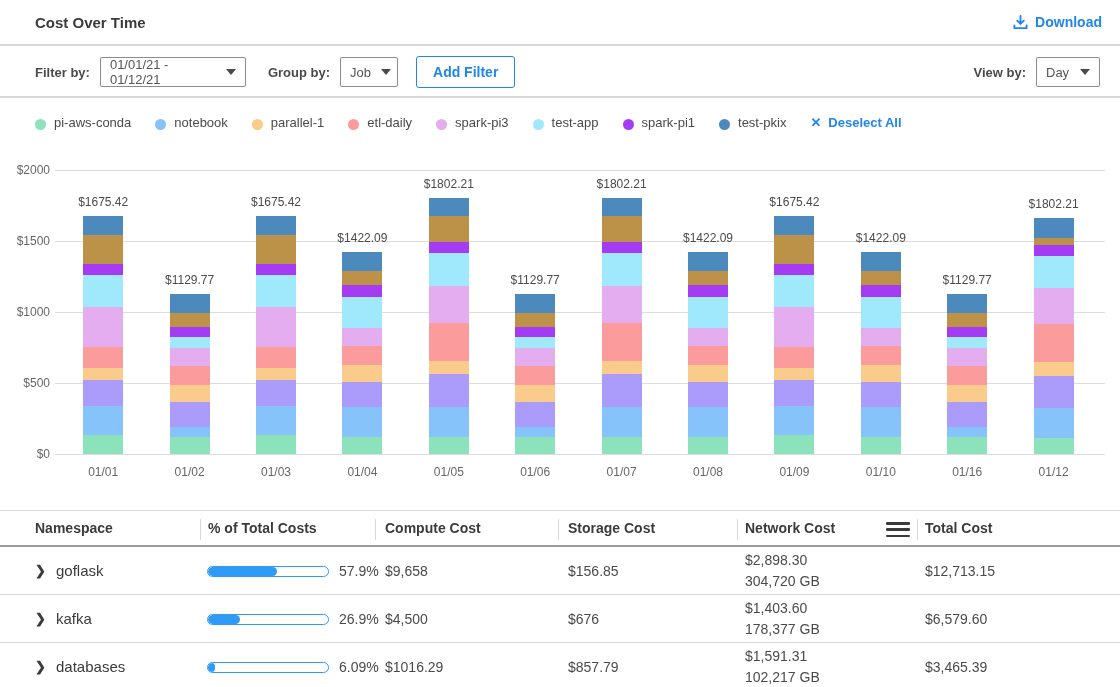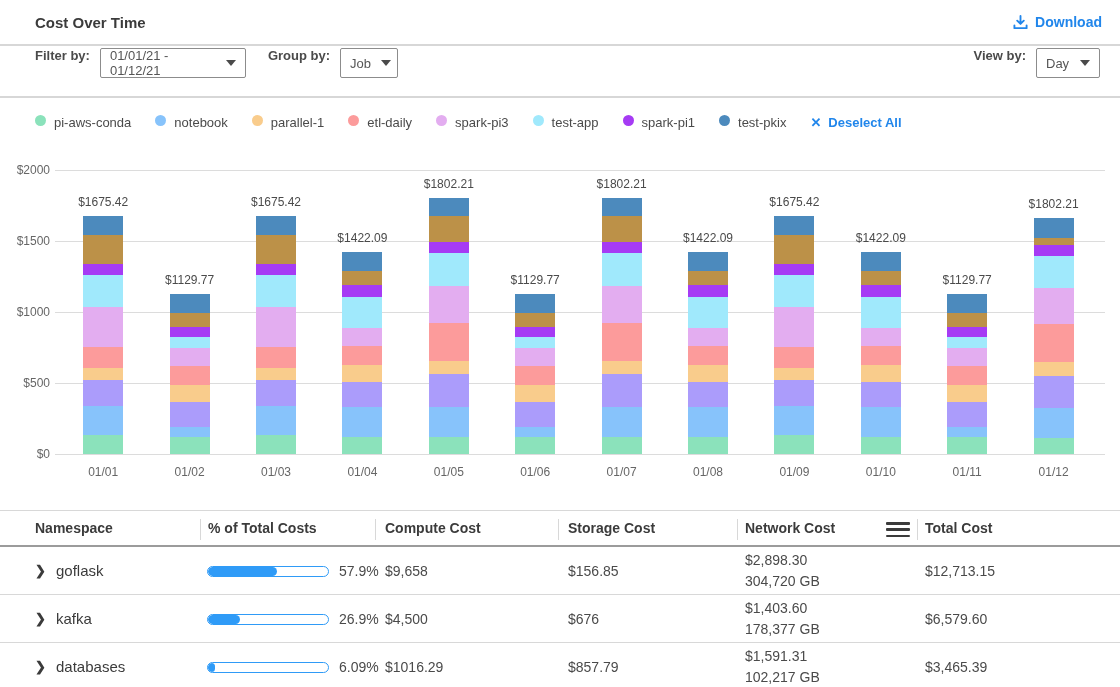--- a/index.html
+++ b/index.html
@@ -10,41 +10,41 @@
   .hdr { position:absolute; top:0; left:0; width:1120px; height:46px;
     border-bottom:2px solid #d7d7d7; display:flex; align-items:center;
     justify-content:space-between; padding:0 18px 0 35px; }
   .hdr-title { font-size:15px; font-weight:bold; color:#3b3b3b; }
   .dl-btn { display:flex; align-items:center; gap:7px; color:#2186eb;
     font-size:14px; font-weight:bold; cursor:pointer; background:none; border:none;
     font-family:inherit; }
 
   
   .fbar { position:absolute; top:48px; left:0; width:1120px; height:50px;
-    border-bottom:2px solid #d7d7d7; display:flex; align-items:flex-start;
+    border-bottom:2px solid #d7d7d7; display:flex; align-items:center;
     padding:0 20px 0 35px; }
   .flabel { font-size:13px; font-weight:bold; color:#4a4a4a; margin-right:10px; white-space:nowrap; }
   .select { height:30px; border:1px solid #8c8c8c; border-radius:2px; background:#fff;
     display:flex; align-items:center; justify-content:space-between;
     padding:0 9px; font-size:13px; color:#555; cursor:pointer; }
   .caret { width:0; height:0; border-left:5px solid transparent; border-right:5px solid transparent;
     border-top:6px solid #4a4a4a; margin-left:10px; flex:none; }
   .sel-date { width:146px; }
   .sel-job  { width:58px; margin-right:18px; }
   .sel-day  { width:64px; }
   .gap22 { width:22px; }
   .add-filter { height:32px; padding:0 16px; background:#fff; border:1px solid #2186eb;
     border-radius:3px; color:#2186eb; font-size:14px; font-weight:bold; cursor:pointer;
     font-family:inherit; }
   .spacer { margin-left:auto; }
 
   
   .legend { position:absolute; top:100px; left:0; width:1120px; height:44px;
     display:flex; align-items:center; padding-left:35px; gap:24px; }
-  .leg-item { display:flex; align-items:flex-start; gap:8px; font-size:13px; color:#4a4a4a; }
+  .leg-item { display:flex; align-items:flex-end; gap:8px; font-size:13px; color:#4a4a4a; }
   .leg-dot { width:11px; height:11px; border-radius:50%; flex:none; }
   .deselect { display:flex; align-items:center; gap:7px; color:#2186eb; font-size:13px;
     font-weight:bold; cursor:pointer; background:none; border:none; font-family:inherit; }
   .x-ico { font-size:13px; font-weight:bold; }
 
   
   .chart { position:absolute; top:145px; left:0; width:1120px; height:345px; }
   .gridline { position:absolute; left:55px; width:1050px; height:1px; background:#dcdcdc; }
   .ytick { position:absolute; left:0; width:50px; text-align:right; font-size:12px; color:#666; }
   .bar { position:absolute; width:40px; display:flex; flex-direction:column; }
@@ -99,20 +99,21 @@
   <div class="select sel-date">
     <span>01/01/21 - 01/12/21</span>
     <span class="caret"></span>
   </div>
   <span class="gap22"></span>
   <span class="flabel">Group by:</span>
   <div class="select sel-job">
     <span>Job</span>
     <span class="caret"></span>
   </div>
+  <button class="add-filter">Add Filter</button>
   <span class="spacer"></span>
   <span class="flabel">View by:</span>
   <div class="select sel-day">
     <span>Day</span>
     <span class="caret"></span>
   </div>
 </div>
 
 <div class="legend">
   <div id="legend-items" style="display:flex; align-items:center; gap:24px;">
@@ -312,21 +313,21 @@
       <div class="seg" title="spark-pi1" style="height: 9.656px; background: rgb(166, 59, 244);"></div>
       <div class="seg" title="test-app" style="height: 10.792px; background: rgb(160, 233, 252);"></div>
       <div class="seg" title="spark-pi3" style="height: 18.318px; background: rgb(227, 173, 240);"></div>
       <div class="seg" title="etl-daily" style="height: 19.312px; background: rgb(252, 155, 155);"></div>
       <div class="seg" title="parallel-1" style="height: 17.182px; background: rgb(249, 204, 140);"></div>
       <div class="seg" title="sparkpi-with-delight" style="height: 24.708px; background: rgb(171, 156, 251);"></div>
       <div class="seg" title="notebook" style="height: 9.656px; background: rgb(135, 195, 251);"></div>
       <div class="seg" title="pi-aws-conda" style="height: 17.182px; background: rgb(139, 226, 187);"></div>
     </div>
     <div class="bar-total" style="left: 922.2px; top: 127.573px;">$1129.77</div>
-    <div class="xtick" style="left: 927.2px;">01/11</div>
+    <div class="xtick" style="left: 927.2px;">01/16</div>
     <div class="bar" style="left: 1033.6px; top: 72.996px; height: 236.004px;">
       <div class="seg" title="test-pkix" style="height: 20.022px; background: rgb(76, 138, 189);"></div>
       <div class="seg" title="test-53ca9186-64145" style="height: 6.958px; background: rgb(188, 145, 72);"></div>
       <div class="seg" title="spark-pi1" style="height: 10.934px; background: rgb(166, 59, 244);"></div>
       <div class="seg" title="test-app" style="height: 31.95px; background: rgb(160, 233, 252);"></div>
       <div class="seg" title="spark-pi3" style="height: 36.068px; background: rgb(227, 173, 240);"></div>
       <div class="seg" title="etl-daily" style="height: 38.056px; background: rgb(252, 155, 155);"></div>
       <div class="seg" title="parallel-1" style="height: 14.058px; background: rgb(249, 204, 140);"></div>
       <div class="seg" title="sparkpi-with-delight" style="height: 31.95px; background: rgb(171, 156, 251);"></div>
       <div class="seg" title="notebook" style="height: 29.962px; background: rgb(135, 195, 251);"></div>

